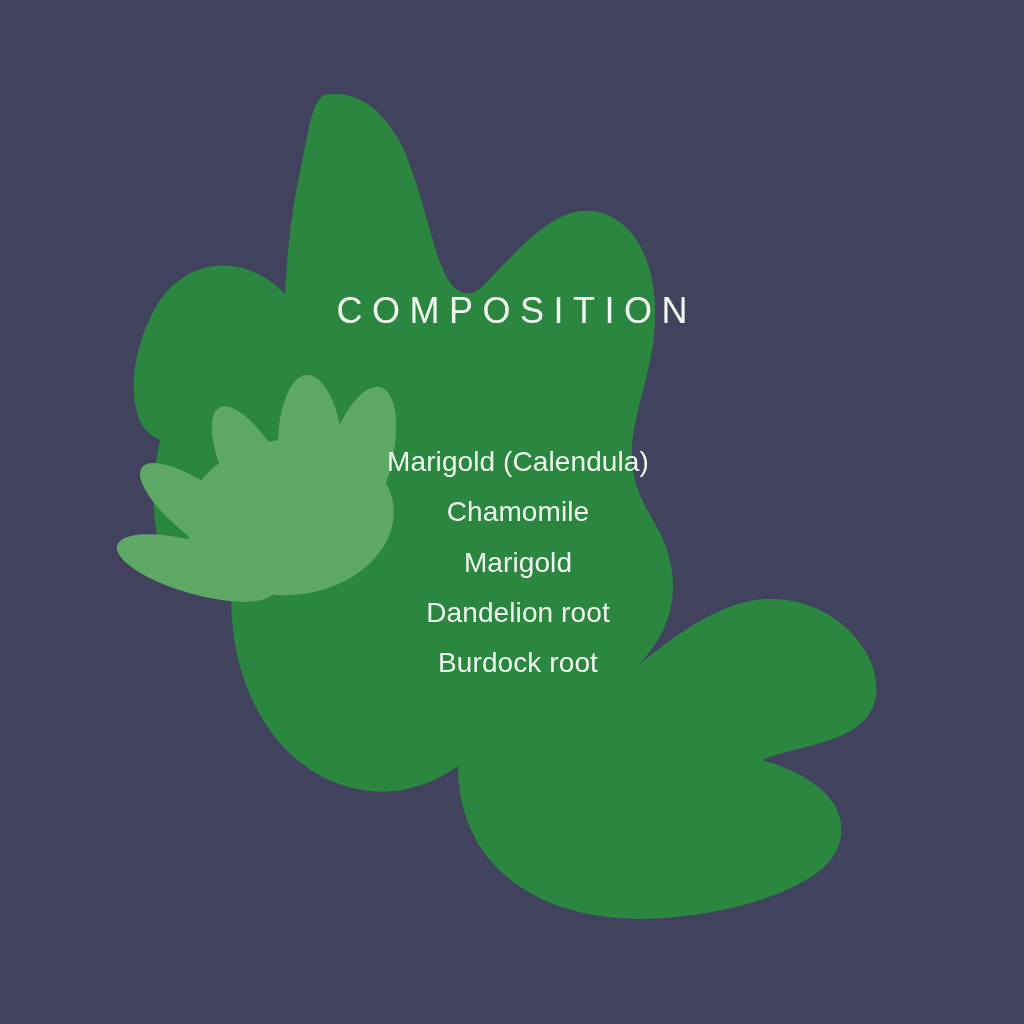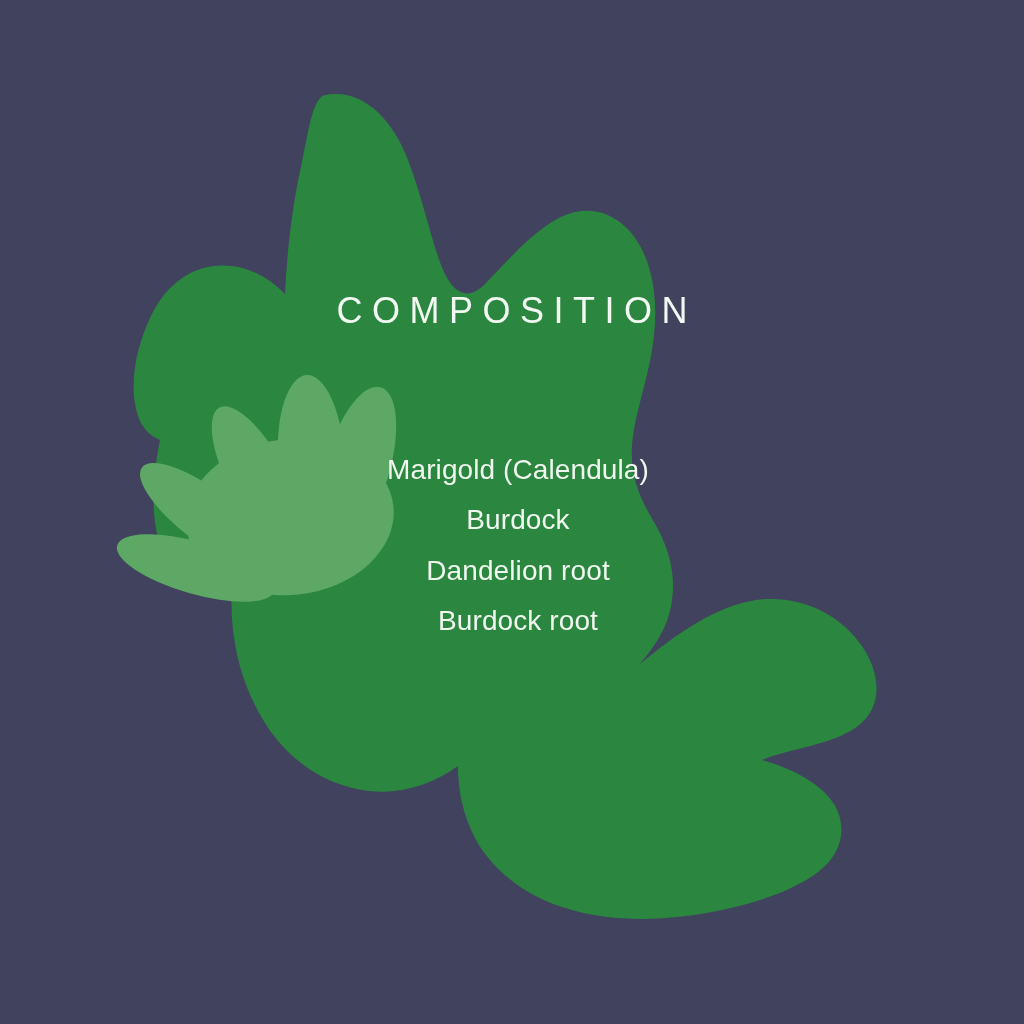--- a/index.html
+++ b/index.html
@@ -42,21 +42,21 @@
     letter-spacing: 9.5px;
     text-indent: 9.5px;
     line-height: 44px;
     white-space: nowrap;
   }
   .ingredient-list {
     position: absolute;
     left: 12px;
     right: 0;
     top: 437px;
-    margin: 8px;
+    margin: 0;
     padding: 0;
     list-style: none;
     text-align: center;
   }
   .ingredient-list li {
     color: #eff7ef;
     font-size: 28px;
     font-weight: 400;
     line-height: 50.3px;
     letter-spacing: 0.1px;
@@ -113,19 +113,20 @@
       <ellipse cx="196" cy="568" rx="26" ry="82" transform="rotate(-74 196 568)"></ellipse>
       <ellipse cx="290" cy="517" rx="104" ry="78" transform="rotate(-6 290 517)"></ellipse>
     </g>
   </svg>
 
   <div class="overlay">
     <div class="title">COMPOSITION</div>
 
     <ul class="ingredient-list">
       <li>Marigold (Calendula)</li>
-      <li>Burdock</li>
+      <li>Chamomile</li>
+      <li>Marigold</li>
       <li>Dandelion root</li>
       <li>Burdock root</li>
     </ul>
   </div>
 
 </div>
 
 </body></html>

